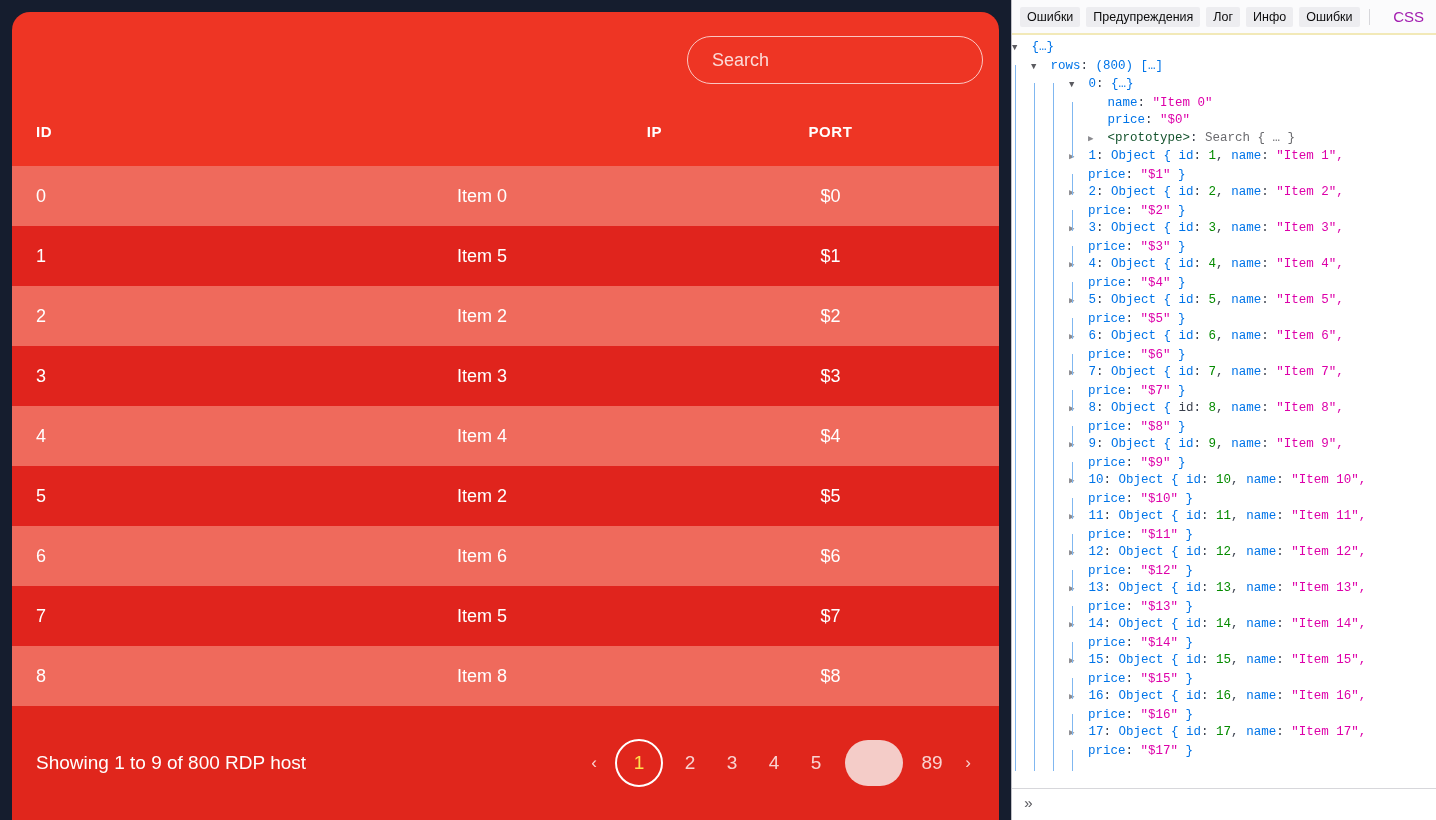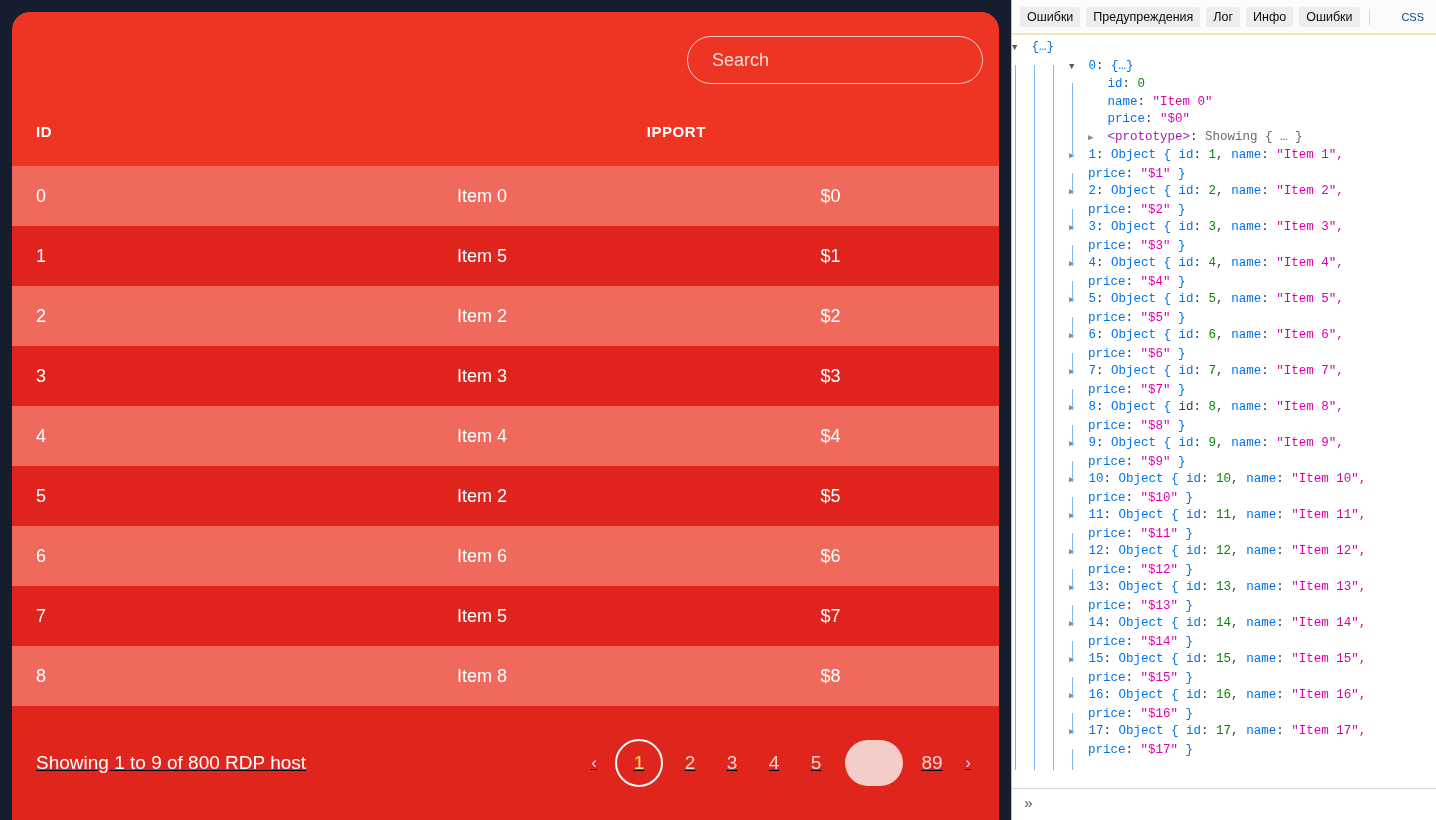--- a/index.html
+++ b/index.html
@@ -69,21 +69,21 @@
     font-size: 15px;
     font-weight: bold;
     color: #ffffff;
     letter-spacing: 0.6px;
     padding: 0 0 26px 0;
     height: 58px;
     vertical-align: bottom;
   }
   .col-id   { width: 290px; text-align: left;  padding-left: 24px !important; }
   .col-ip   { width: 360px; text-align: right; }
-  .col-port { width: 337px; text-align: left; }
+  .col-port { width: 337px; text-align: center; }
 
   .tbl td {
     height: 60px;
     font-size: 18px;
     color: #ffffff;
     vertical-align: middle;
   }
   .cell-id   { text-align: left; padding-left: 24px; }
   .cell-ip   { text-align: center; }
   .cell-port { text-align: center; }
@@ -91,21 +91,20 @@
   tbody tr.even { background: #ef6a5c; }
   tbody tr.odd  { background: #e0241d; }
 
   
   .footer {
     flex: 1 1 auto;
     display: flex;
     align-items: center;
     padding: 0 20px 0 24px;
     background: #e0261c;
-    text-decoration: underline;
   }
   .showing-text {
     font-size: 19px;
     color: #ffffff;
     white-space: nowrap;
   }
   .pager {
     margin-left: auto;
     display: flex;
     align-items: center;
@@ -165,21 +164,21 @@
     border-radius: 2px;
     padding: 3px 7px;
     cursor: pointer;
     white-space: nowrap;
     font-family: "Liberation Sans", sans-serif;
   }
   .dt-sep {
     width: 1px; height: 16px; background: #d7d7db; margin: 0 3px;
   }
   .dt-css {
-    font-size: 11px; color: #0c4a6e; padding: 3px 6px;
+    font-size: 15px; color: #a21caf; padding: 3px 6px;
     margin-left: auto; cursor: pointer;
   }
 
   .dt-rule { height: 2px; background: #f2e9b8; flex: 0 0 2px; }
 
   .dt-body {
     flex: 1 1 auto;
     overflow: hidden;
     font-family: "Liberation Mono", monospace;
     font-size: 12.5px;
@@ -201,21 +200,21 @@
   .tw.open::before  { content: "\25BC"; font-size: 9px; color: #5b5b60; }
   .tw.closed::before{ content: "\25B6"; font-size: 9px; color: #8a8a8f; }
   .tw.none::before  { content: " "; }
 
   .k-prop   { color: #0074e8; }
   .k-num    { color: #058b00; }
   .k-str    { color: #dd00a9; }
   .k-obj    { color: #0074e8; }
   .k-plain  { color: #393f4c; }
   .k-dim    { color: #6a6a6e; }
-  .k-proto  { color: #a21caf; }
+  .k-proto  { color: #14532d; }
 
   .dt-prompt {
     flex: 0 0 32px;
     border-top: 1px solid #d7d7db;
     display: flex;
     align-items: center;
     padding-left: 12px;
     color: #5b5b60;
     font-size: 15px;
     font-family: "Liberation Mono", monospace;
@@ -317,25 +316,25 @@
         <div class="dt-filter">Лог</div>
         <div class="dt-filter">Инфо</div>
         <div class="dt-filter">Ошибки</div>
         <div class="dt-sep"></div>
         <div class="dt-css">CSS</div>
       </div>
     <div class="dt-rule"></div>
 
     <div class="dt-body" id="dt-body">
         <div class="ln"><span class="tw open"></span> <span class="k-obj">{…}</span></div>
+        <div class="ln"><span class="gd"></span><span class="tw open"></span> <span class="k-prop">rows</span><span class="k-plain">: </span><span class="k-obj">(800) […]</span></div>
         <div class="ln"><span class="gd"></span><span class="gd"></span><span class="gd"></span><span class="tw open"></span> <span class="k-prop">0</span><span class="k-plain">: </span><span class="k-obj">{…}</span></div>
-        <div class="ln"><span class="gd"></span><span class="gd"></span><span class="gd"></span><span class="gd"></span><span class="tw none"></span> <span class="k-prop">id</span><span class="k-plain">: </span><span class="k-num">0</span></div>
         <div class="ln"><span class="gd"></span><span class="gd"></span><span class="gd"></span><span class="gd"></span><span class="tw none"></span> <span class="k-prop">name</span><span class="k-plain">: </span><span class="k-str">"Item 0"</span></div>
         <div class="ln"><span class="gd"></span><span class="gd"></span><span class="gd"></span><span class="gd"></span><span class="tw none"></span> <span class="k-prop">price</span><span class="k-plain">: </span><span class="k-str">"$0"</span></div>
-        <div class="ln"><span class="gd"></span><span class="gd"></span><span class="gd"></span><span class="gd"></span><span class="tw closed"></span> <span class="k-proto">&lt;prototype&gt;</span><span class="k-plain">: </span><span class="k-dim">Showing { … }</span></div>
+        <div class="ln"><span class="gd"></span><span class="gd"></span><span class="gd"></span><span class="gd"></span><span class="tw closed"></span> <span class="k-proto">&lt;prototype&gt;</span><span class="k-plain">: </span><span class="k-dim">Search { … }</span></div>
         <div class="ln"><span class="gd"></span><span class="gd"></span><span class="gd"></span><span class="tw closed"></span> <span class="k-prop">1</span><span class="k-plain">: </span><span class="k-obj">Object { </span><span class="k-prop">id</span><span class="k-plain">: </span><span class="k-num">1</span><span class="k-plain">, </span><span class="k-prop">name</span><span class="k-plain">: </span><span class="k-str">"Item 1",</span></div>
         <div class="ln"><span class="gd"></span><span class="gd"></span><span class="gd"></span><span class="gd"></span><span class="k-prop">price</span><span class="k-plain">: </span><span class="k-str">"$1"</span><span class="k-obj"> }</span></div>
         <div class="ln"><span class="gd"></span><span class="gd"></span><span class="gd"></span><span class="tw closed"></span> <span class="k-prop">2</span><span class="k-plain">: </span><span class="k-obj">Object { </span><span class="k-prop">id</span><span class="k-plain">: </span><span class="k-num">2</span><span class="k-plain">, </span><span class="k-prop">name</span><span class="k-plain">: </span><span class="k-str">"Item 2",</span></div>
         <div class="ln"><span class="gd"></span><span class="gd"></span><span class="gd"></span><span class="gd"></span><span class="k-prop">price</span><span class="k-plain">: </span><span class="k-str">"$2"</span><span class="k-obj"> }</span></div>
         <div class="ln"><span class="gd"></span><span class="gd"></span><span class="gd"></span><span class="tw closed"></span> <span class="k-prop">3</span><span class="k-plain">: </span><span class="k-obj">Object { </span><span class="k-prop">id</span><span class="k-plain">: </span><span class="k-num">3</span><span class="k-plain">, </span><span class="k-prop">name</span><span class="k-plain">: </span><span class="k-str">"Item 3",</span></div>
         <div class="ln"><span class="gd"></span><span class="gd"></span><span class="gd"></span><span class="gd"></span><span class="k-prop">price</span><span class="k-plain">: </span><span class="k-str">"$3"</span><span class="k-obj"> }</span></div>
         <div class="ln"><span class="gd"></span><span class="gd"></span><span class="gd"></span><span class="tw closed"></span> <span class="k-prop">4</span><span class="k-plain">: </span><span class="k-obj">Object { </span><span class="k-prop">id</span><span class="k-plain">: </span><span class="k-num">4</span><span class="k-plain">, </span><span class="k-prop">name</span><span class="k-plain">: </span><span class="k-str">"Item 4",</span></div>
         <div class="ln"><span class="gd"></span><span class="gd"></span><span class="gd"></span><span class="gd"></span><span class="k-prop">price</span><span class="k-plain">: </span><span class="k-str">"$4"</span><span class="k-obj"> }</span></div>
         <div class="ln"><span class="gd"></span><span class="gd"></span><span class="gd"></span><span class="tw closed"></span> <span class="k-prop">5</span><span class="k-plain">: </span><span class="k-obj">Object { </span><span class="k-prop">id</span><span class="k-plain">: </span><span class="k-num">5</span><span class="k-plain">, </span><span class="k-prop">name</span><span class="k-plain">: </span><span class="k-str">"Item 5",</span></div>
         <div class="ln"><span class="gd"></span><span class="gd"></span><span class="gd"></span><span class="gd"></span><span class="k-prop">price</span><span class="k-plain">: </span><span class="k-str">"$5"</span><span class="k-obj"> }</span></div>

